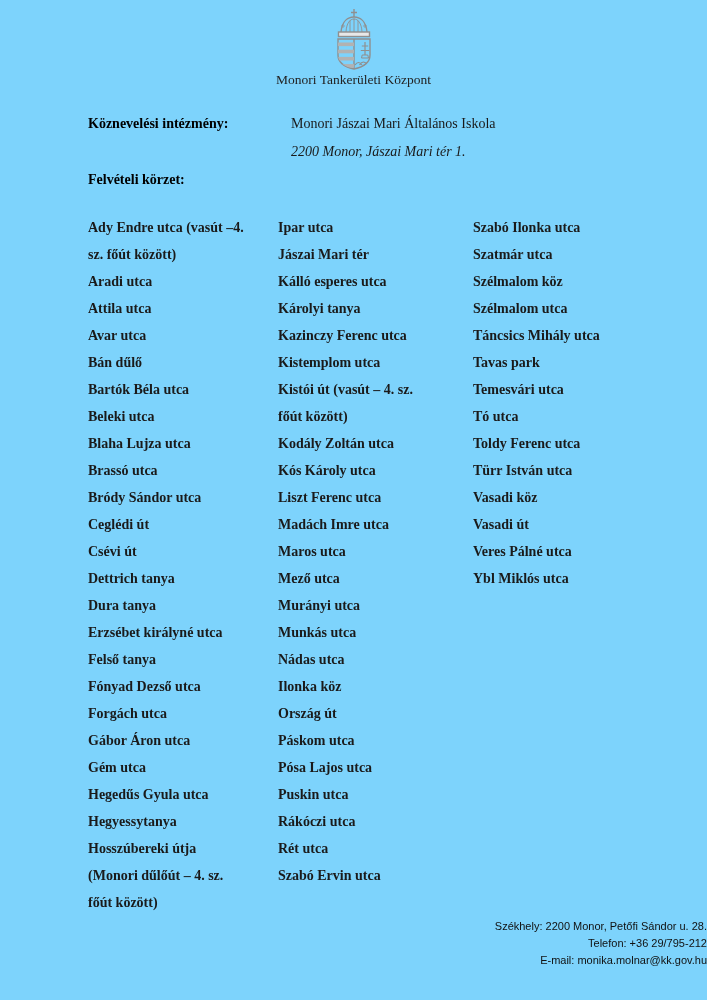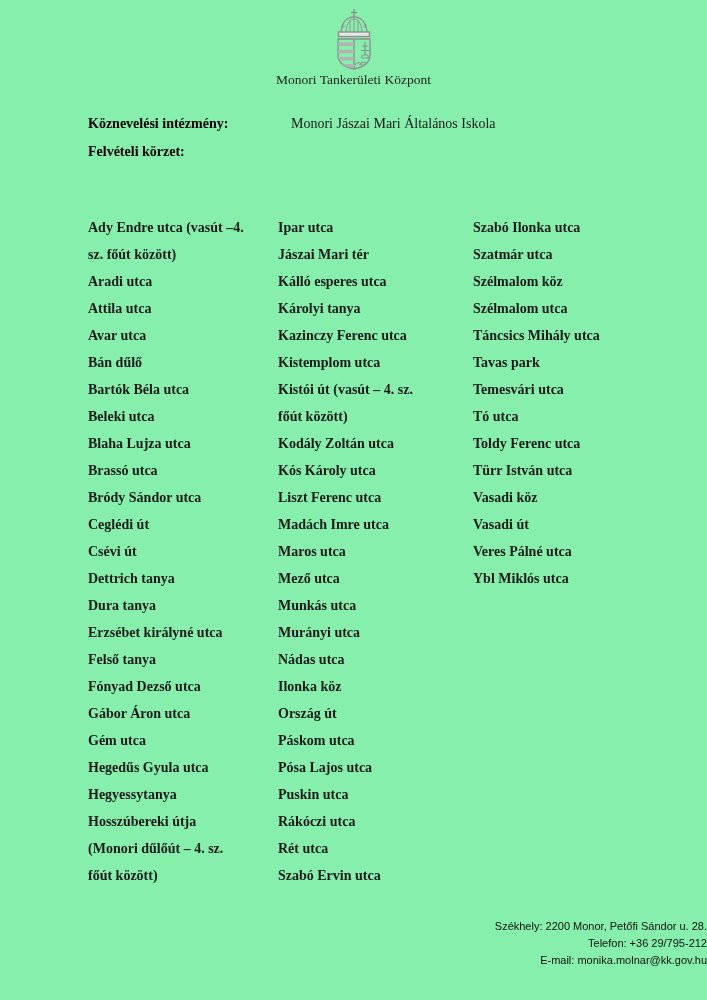--- a/index.html
+++ b/index.html
@@ -1,19 +1,19 @@
 <!DOCTYPE html>
 <html lang="hu"><head>
 <meta charset="utf-8">
 <style>
   html,body{margin:0;padding:0;background:#ffffff;}
   .page{
     position:relative;
     width:707px;height:1000px;
-    background:#86efac;
+    background:#7dd3fc;
     font-family:"Liberation Serif", serif;
     color:#1a1a1a;
     overflow:hidden;
   }
   
   .logo-wrap{
     position:absolute;top:8px;left:50%;transform:translateX(-50%);
   }
   .org-name{
     position:absolute;top:72px;left:0;width:707px;
@@ -89,20 +89,24 @@
     </svg>
   </div>
 
   <div class="org-name">Monori Tankerületi Központ</div>
 
   <div class="info">
     <div class="hdr-row">
       <span class="hdr-label">Köznevelési intézmény:</span>
       <span class="hdr-value">Monori Jászai Mari Általános Iskola</span>
     </div>
+    <div class="hdr-row">
+      <span class="hdr-label"></span>
+      <span class="hdr-value italic">2200 Monor, Jászai Mari tér 1.</span>
+    </div>
     <div class="district-label">Felvételi körzet:</div>
   </div>
 
   <div class="columns">
     <div class="col col-1">
         <p>Ady Endre utca (vasút –4.
 sz. főút között)</p>
         <p>Aradi utca</p>
         <p>Attila utca</p>
         <p>Avar utca</p>
@@ -112,20 +116,21 @@
         <p>Blaha Lujza utca</p>
         <p>Brassó utca</p>
         <p>Bródy Sándor utca</p>
         <p>Ceglédi út</p>
         <p>Csévi út</p>
         <p>Dettrich tanya</p>
         <p>Dura tanya</p>
         <p>Erzsébet királyné utca</p>
         <p>Felső tanya</p>
         <p>Fónyad Dezső utca</p>
+        <p>Forgách utca</p>
         <p>Gábor Áron utca</p>
         <p>Gém utca</p>
         <p>Hegedűs Gyula utca</p>
         <p>Hegyessytanya</p>
         <p>Hosszúbereki útja
 (Monori dűlőút – 4. sz.
 főút között)</p>
       </div>
     <div class="col col-2">
         <p>Ipar utca</p>
@@ -135,22 +140,22 @@
         <p>Kazinczy Ferenc utca</p>
         <p>Kistemplom utca</p>
         <p>Kistói út (vasút – 4. sz.
 főút között)</p>
         <p>Kodály Zoltán utca</p>
         <p>Kós Károly utca</p>
         <p>Liszt Ferenc utca</p>
         <p>Madách Imre utca</p>
         <p>Maros utca</p>
         <p>Mező utca</p>
+        <p>Murányi utca</p>
         <p>Munkás utca</p>
-        <p>Murányi utca</p>
         <p>Nádas utca</p>
         <p>Ilonka köz</p>
         <p>Ország út</p>
         <p>Páskom utca</p>
         <p>Pósa Lajos utca</p>
         <p>Puskin utca</p>
         <p>Rákóczi utca</p>
         <p>Rét utca</p>
         <p>Szabó Ervin utca</p>
       </div>

